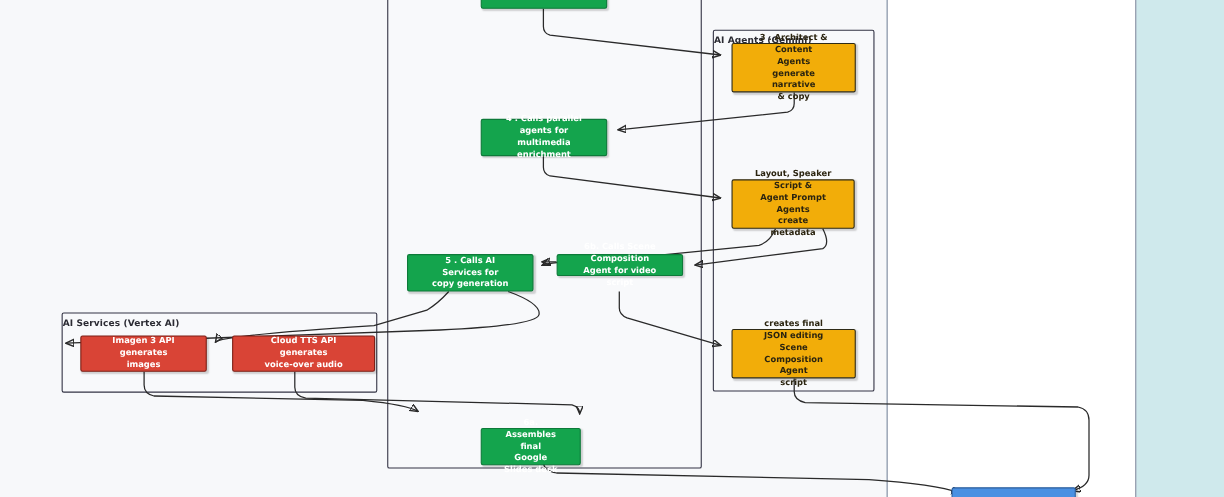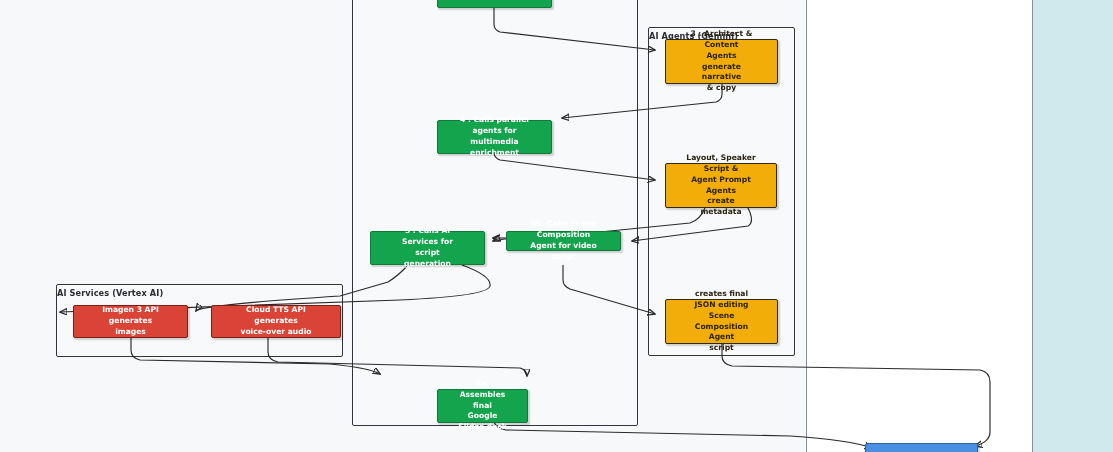--- a/index.html
+++ b/index.html
@@ -200,39 +200,39 @@
   <div class="node green" style="left:437px; top:-18px; width:115px; height:26px;"></div>
 
   <div class="node orange" style="left:665px; top:39px; width:113px; height:45px;">
     <div>
       <span>3 . Architect &amp; Content</span>
       <span>Agents generate narrative</span>
       <span>&amp; copy</span>
     </div>
   </div>
 
-  <div class="node green" style="left:437px; top:120px; width:115px; height:34px;">
+  <div class="node green" style="left:437px; top:108px; width:115px; height:34px;">
     <div>
       <span>4 . Calls parallel agents for</span>
       <span>multimedia enrichment</span>
     </div>
   </div>
 
   <div class="node orange" style="left:665px; top:163px; width:112px; height:45px;">
     <div>
       <span>Layout, Speaker Script &amp;</span>
       <span>Agent Prompt Agents</span>
       <span>create metadata</span>
     </div>
   </div>
 
   <div class="node green" style="left:370px; top:231px; width:115px; height:34px;">
     <div>
       <span>5 . Calls AI Services for</span>
-      <span>script generation</span>
+      <span>copy generation</span>
     </div>
   </div>
 
   <div class="node green" style="left:506px; top:231px; width:115px; height:20px;">
     <div>
       <span>6b. Calls Scene Composition</span>
       <span>Agent for video script</span>
     </div>
   </div>
 

